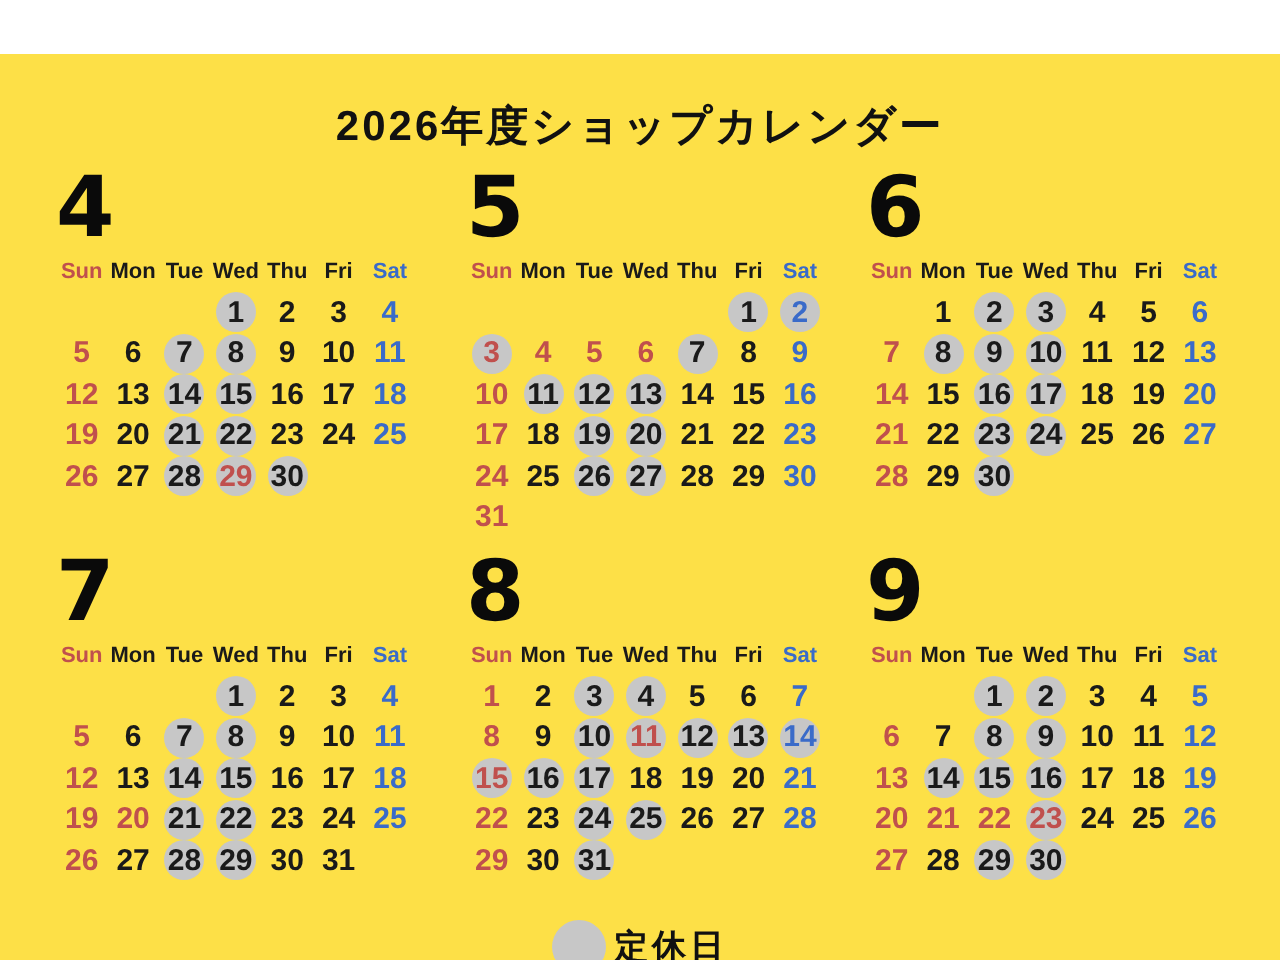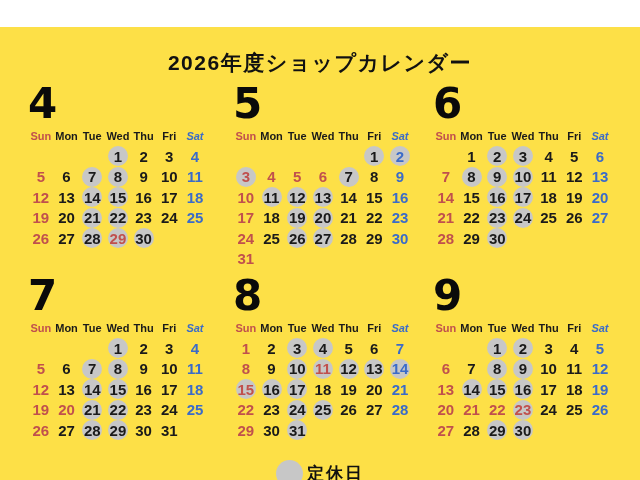--- a/index.html
+++ b/index.html
@@ -27,21 +27,21 @@
   .month-number{
     font-size:42px;font-weight:900;line-height:1;height:46px;color:#0a0a0a;
     font-family:"DejaVu Sans","Liberation Sans",sans-serif;
   }
   .week-header{display:grid;grid-template-columns:repeat(7,25.7px);}
   .hcell{
     font-size:11px;font-weight:bold;text-align:center;height:15px;line-height:15px;
     color:var(--black);
   }
   .hcell.sun{color:var(--red);}
-  .hcell.sat{color:var(--blue);font-style:italic;}
+  .hcell.sat{color:var(--blue);}
   .days{display:grid;grid-template-columns:repeat(7,25.7px);grid-auto-rows:20.5px;margin-top:2px;}
   .cell{position:relative;display:flex;align-items:center;justify-content:center;}
   .circle{
     position:absolute;width:20px;height:20px;border-radius:50%;
     background:var(--gray);left:50%;top:50%;transform:translate(-50%,-50%);
   }
   .num{position:relative;font-size:15px;font-weight:bold;color:var(--black);}
   .num.sun{color:var(--red);}
   .num.sat{color:var(--blue);}
   .legend{

